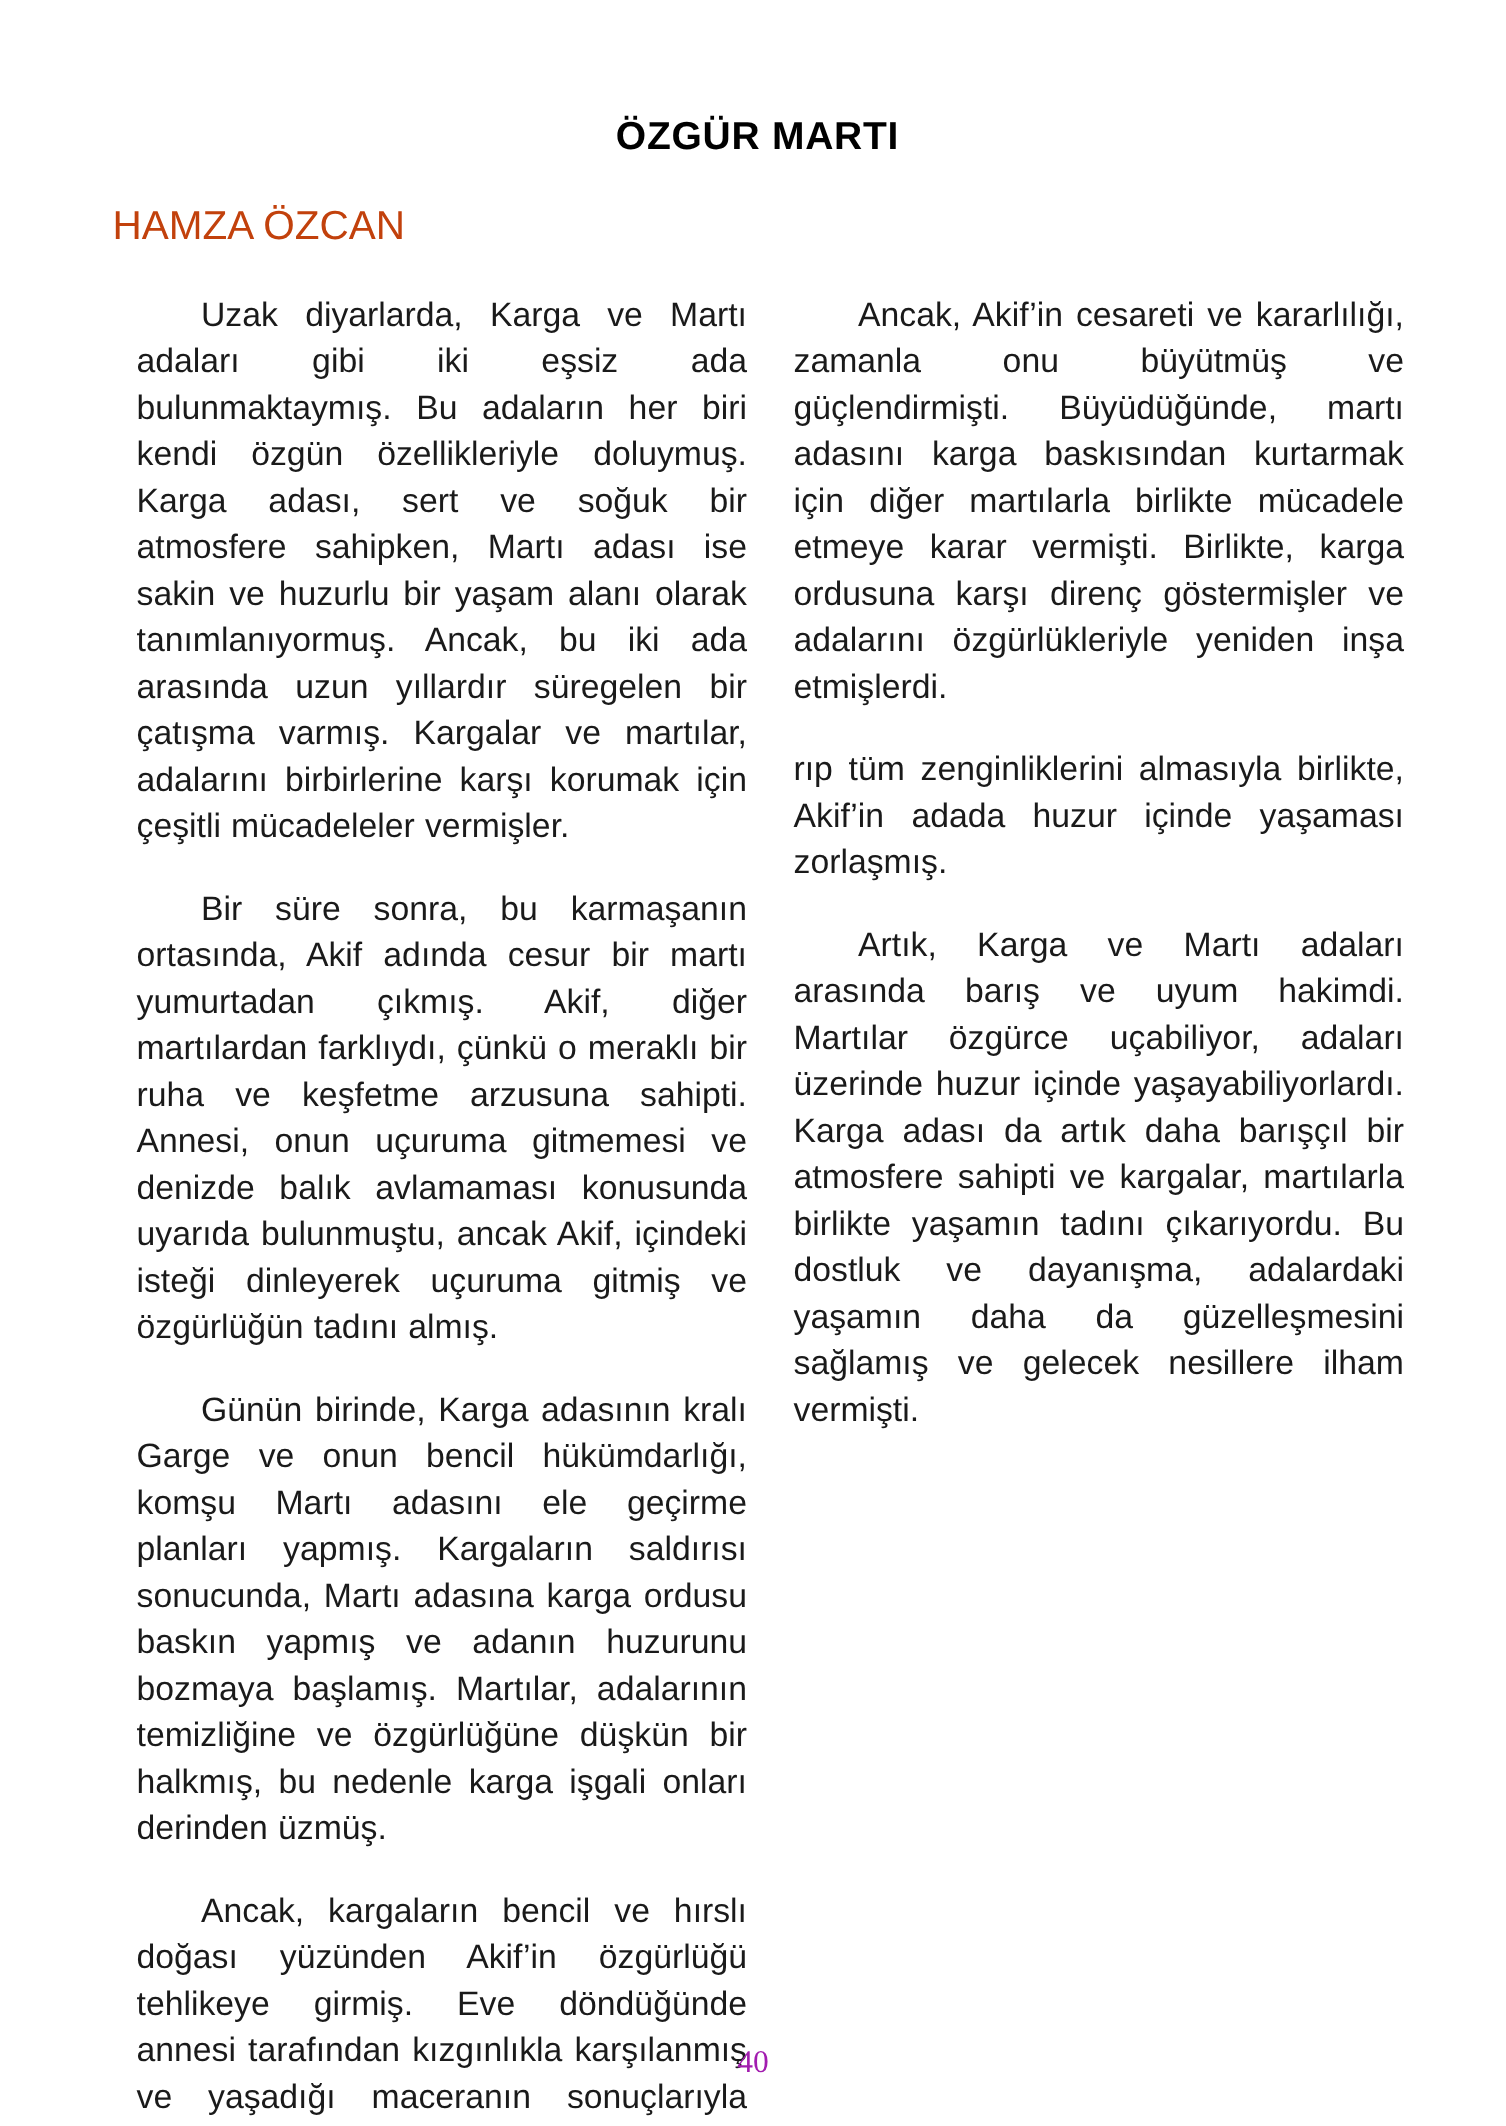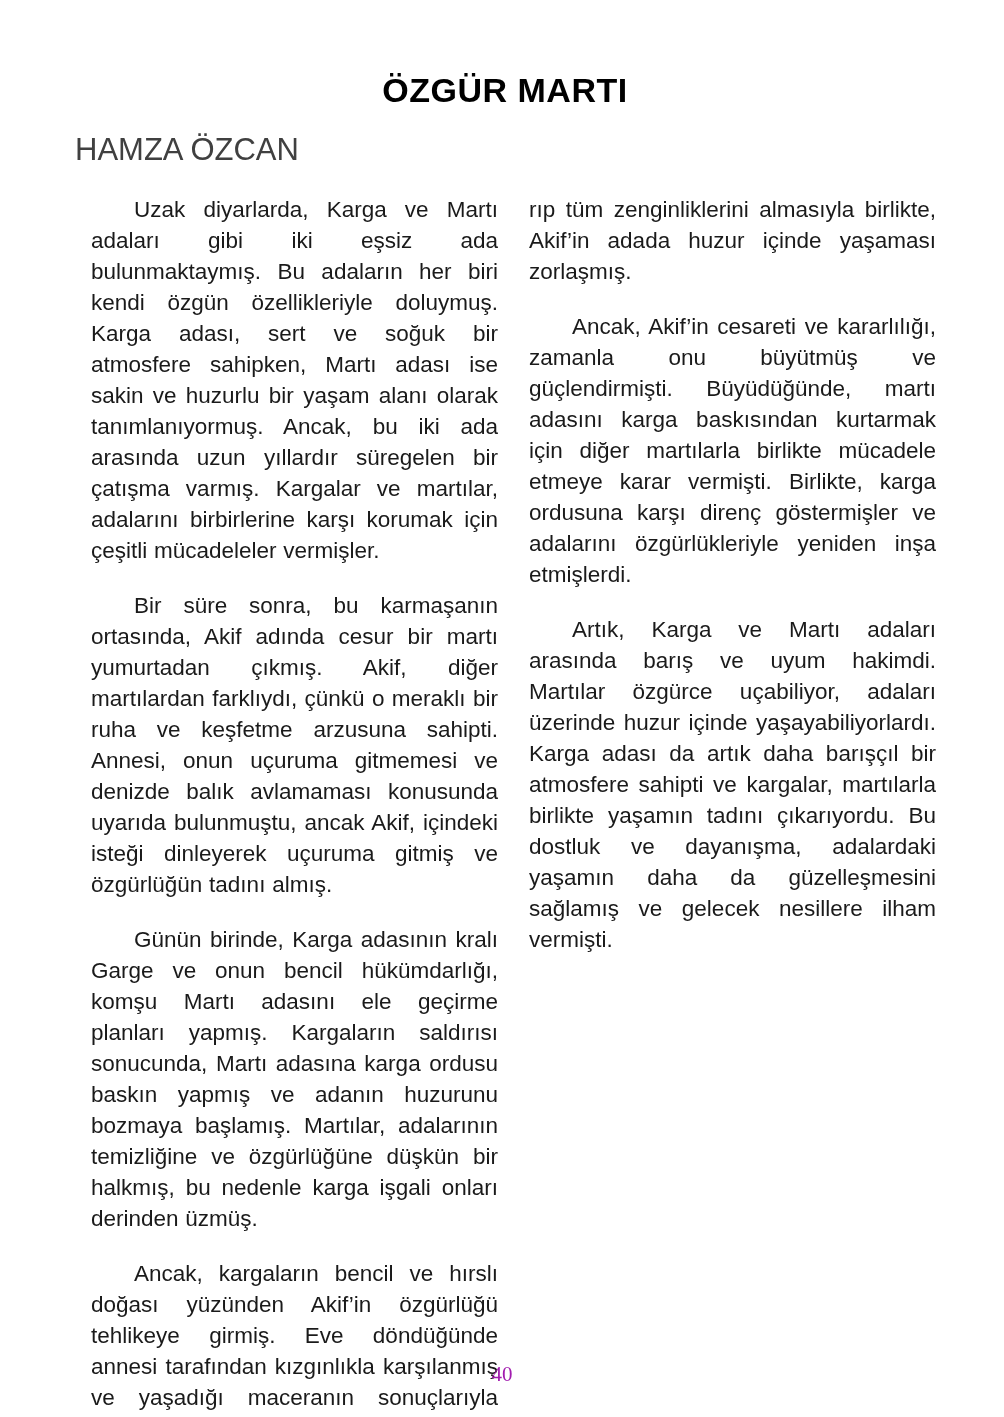--- a/index.html
+++ b/index.html
@@ -18,32 +18,32 @@
   .page {
     box-sizing: border-box;
     width: 1004px;
     height: 1417px;
     padding: 70px 69px 0 75px;
     position: relative;
   }
   .title {
     margin: 0;
     text-align: center;
-    font-size: 34px;
+    font-size: 26px;
     line-height: 41px;
     font-weight: 700;
     letter-spacing: 0.5px;
     color: #000000;
   }
   .author {
     margin: 25px 0 0 0;
-    font-size: 31px;
+    font-size: 27px;
     line-height: 28px;
     font-weight: 400;
-    color: #404040;
+    color: #c2410c;
   }
   .columns {
     display: flex;
     gap: 15px;
     margin-top: 30px;
   }
   .col {
     width: 423px;
     flex: 0 0 423px;
   }
@@ -81,20 +81,20 @@
   <div class="author">HAMZA ÖZCAN</div>
 
   <div class="columns">
     <div class="col">
         <p class="para indent">Uzak diyarlarda, Karga ve Martı adaları gibi iki eşsiz ada bulunmaktaymış. Bu adaların her biri kendi özgün özellikleriyle doluymuş. Karga adası, sert ve soğuk bir atmosfere sahipken, Martı adası ise sakin ve huzurlu bir yaşam alanı olarak tanımlanıyormuş. Ancak, bu iki ada arasında uzun yıllardır süregelen bir çatışma varmış. Kargalar ve martılar, adalarını birbirlerine karşı korumak için çeşitli mücadeleler vermişler.</p>
         <p class="para indent">Bir süre sonra, bu karmaşanın ortasında, Akif adında cesur bir martı yumurtadan çıkmış. Akif, diğer martılardan farklıydı, çünkü o meraklı bir ruha ve keşfetme arzusuna sahipti. Annesi, onun uçuruma gitmemesi ve denizde balık avlamaması konusunda uyarıda bulunmuştu, ancak Akif, içindeki isteği dinleyerek uçuruma gitmiş ve özgürlüğün tadını almış.</p>
         <p class="para indent">Günün birinde, Karga adasının kralı Garge ve onun bencil hükümdarlığı, komşu Martı adasını ele geçirme planları yapmış. Kargaların saldırısı sonucunda, Martı adasına karga ordusu baskın yapmış ve adanın huzurunu bozmaya başlamış. Martılar, adalarının temizliğine ve özgürlüğüne düşkün bir halkmış, bu nedenle karga işgali onları derinden üzmüş.</p>
         <p class="para indent cont">Ancak, kargaların bencil ve hırslı doğası yüzünden Akif’in özgürlüğü tehlikeye girmiş. Eve döndüğünde annesi tarafından kızgınlıkla karşılanmış ve yaşadığı maceranın sonuçlarıyla yüzleşmek zorunda kalmıştı. Ayrıca, kargaların adaya saldı-</p>
       </div>
     <div class="col">
+        <p class="para indent">Ancak, Akif’in cesareti ve kararlılığı, zamanla onu büyütmüş ve güçlendirmişti. Büyüdüğünde, martı adasını karga baskısından kurtarmak için diğer martılarla birlikte mücadele etmeye karar vermişti. Birlikte, karga ordusuna karşı direnç göstermişler ve adalarını özgürlükleriyle yeniden inşa etmişlerdi.</p>
         <p class="para">rıp tüm zenginliklerini almasıyla birlikte, Akif’in adada huzur içinde yaşaması zorlaşmış.</p>
-        <p class="para indent">Ancak, Akif’in cesareti ve kararlılığı, zamanla onu büyütmüş ve güçlendirmişti. Büyüdüğünde, martı adasını karga baskısından kurtarmak için diğer martılarla birlikte mücadele etmeye karar vermişti. Birlikte, karga ordusuna karşı direnç göstermişler ve adalarını özgürlükleriyle yeniden inşa etmişlerdi.</p>
         <p class="para indent">Artık, Karga ve Martı adaları arasında barış ve uyum hakimdi. Martılar özgürce uçabiliyor, adaları üzerinde huzur içinde yaşayabiliyorlardı. Karga adası da artık daha barışçıl bir atmosfere sahipti ve kargalar, martılarla birlikte yaşamın tadını çıkarıyordu. Bu dostluk ve dayanışma, adalardaki yaşamın daha da güzelleşmesini sağlamış ve gelecek nesillere ilham vermişti.</p>
       </div>
   </div>
 
   <div class="page-number">40</div>
 </div>
 
 </body></html>

